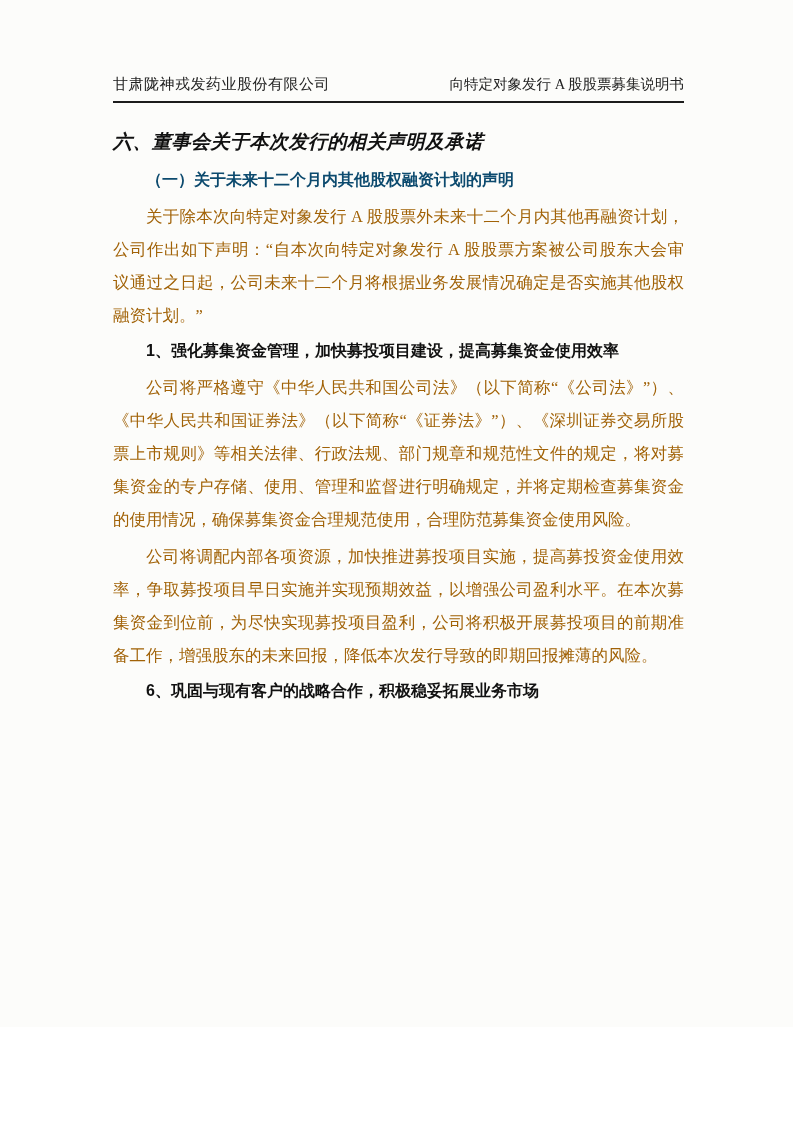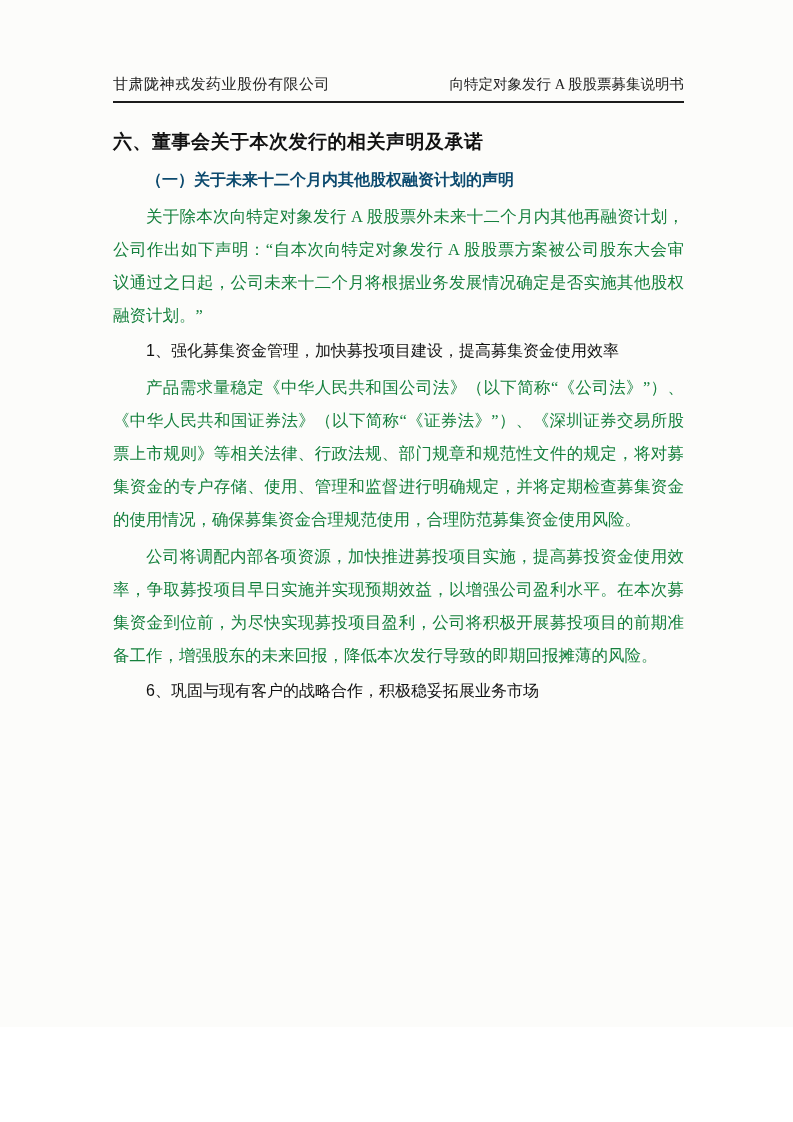--- a/index.html
+++ b/index.html
@@ -41,46 +41,47 @@
   }
   
   .doc-title {
     margin: 26px 0 0 0;
     font-family: "Liberation Sans", "DejaVu Sans", sans-serif;
     font-weight: 700;
     font-size: 19px;
     line-height: 26px;
     letter-spacing: 0.5px;
     color: #111;
+    font-style: italic;
   }
   .h2 {
     margin: 8px 0 0 0;
     font-family: "Liberation Sans", "DejaVu Sans", sans-serif;
     font-weight: 700;
     font-size: 16px;
     line-height: 33px;
     text-indent: 33px;
     color: #0c4a6e;
   }
   .h3 {
     margin: 2px 0 0 0;
     font-family: "Liberation Sans", "DejaVu Sans", sans-serif;
-    font-weight: 400;
+    font-weight: 700;
     font-size: 16px;
     line-height: 33px;
     text-indent: 33px;
     color: #111;
   }
   .para {
     margin: 4px 0 0 0;
     font-size: 16.5px;
     line-height: 33px;
     text-align: justify;
     text-indent: 33px;
-    color: #15803d;
+    color: #a16207;
   }
   
   .doc-footer {
     position: absolute;
     left: 0;
     right: 0;
     top: 1032px;
     text-align: center;
     font-size: 14px;
     color: #222;
@@ -101,21 +102,21 @@
       <h1 class="doc-title">六、董事会关于本次发行的相关声明及承诺</h1>
 
       <h2 class="h2">（一）关于未来十二个月内其他股权融资计划的声明</h2>
 
       <p class="para">关于除本次向特定对象发行 A 股股票外未来十二个月内其他再融资计划，公司作出如下声明：“自本次向特定对象发行 A 股股票方案被公司股东大会审议通过之日起，公司未来十二个月将根据业务发展情况确定是否实施其他股权融资计划。”</p>
 
 
 
       <h3 class="h3">1、强化募集资金管理，加快募投项目建设，提高募集资金使用效率</h3>
 
-      <p class="para">产品需求量稳定《中华人民共和国公司法》（以下简称“《公司法》”）、《中华人民共和国证券法》（以下简称“《证券法》”）、《深圳证券交易所股票上市规则》等相关法律、行政法规、部门规章和规范性文件的规定，将对募集资金的专户存储、使用、管理和监督进行明确规定，并将定期检查募集资金的使用情况，确保募集资金合理规范使用，合理防范募集资金使用风险。</p>
+      <p class="para">公司将严格遵守《中华人民共和国公司法》（以下简称“《公司法》”）、《中华人民共和国证券法》（以下简称“《证券法》”）、《深圳证券交易所股票上市规则》等相关法律、行政法规、部门规章和规范性文件的规定，将对募集资金的专户存储、使用、管理和监督进行明确规定，并将定期检查募集资金的使用情况，确保募集资金合理规范使用，合理防范募集资金使用风险。</p>
 
       <p class="para">公司将调配内部各项资源，加快推进募投项目实施，提高募投资金使用效率，争取募投项目早日实施并实现预期效益，以增强公司盈利水平。在本次募集资金到位前，为尽快实现募投项目盈利，公司将积极开展募投项目的前期准备工作，增强股东的未来回报，降低本次发行导致的即期回报摊薄的风险。</p>
 
       <h3 class="h3">6、巩固与现有客户的战略合作，积极稳妥拓展业务市场</h3>
 
     </main>
 
 
   </div>
 </div>

